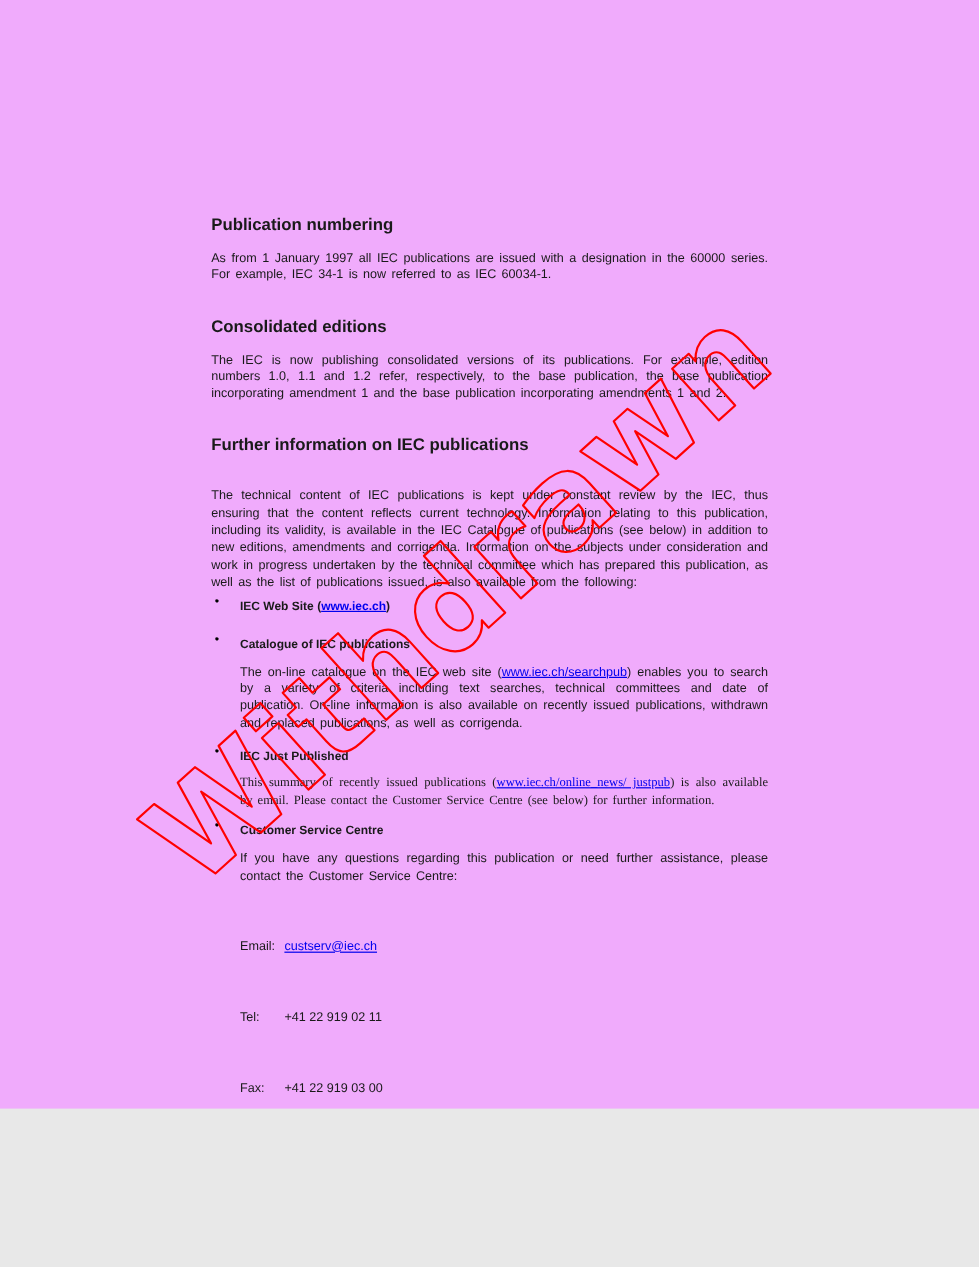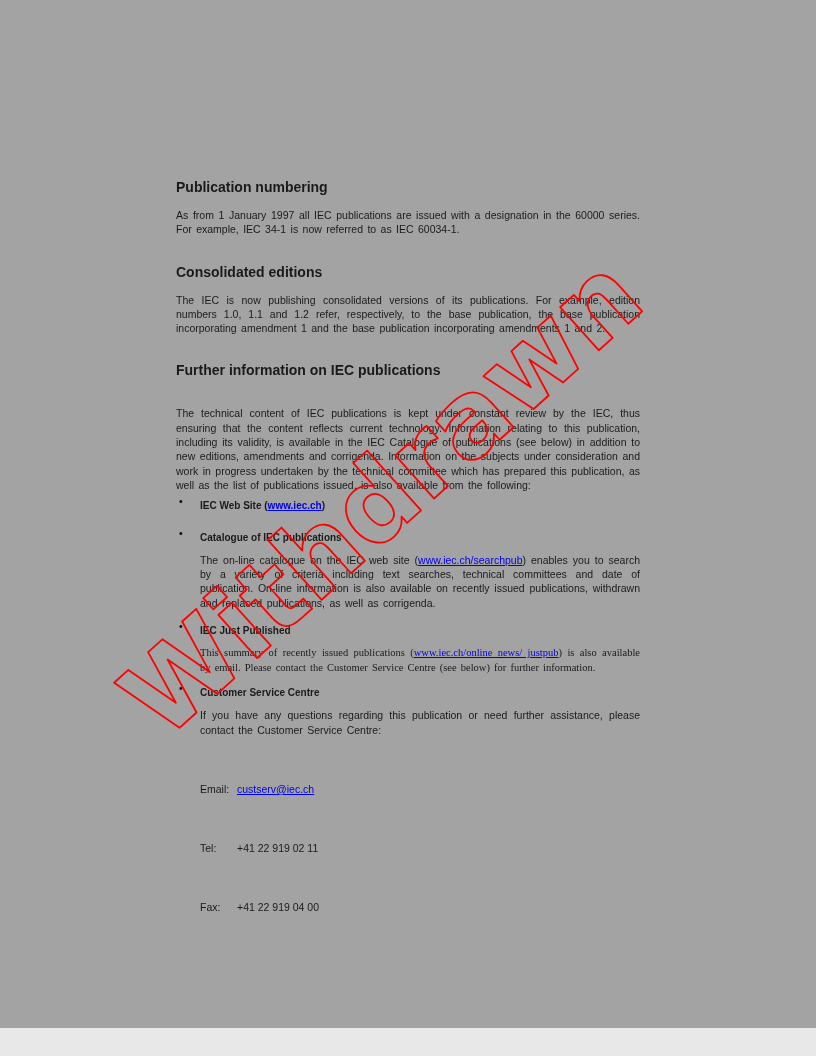--- a/index.html
+++ b/index.html
@@ -1,20 +1,20 @@
 <!DOCTYPE html>
 <html><head>
 <meta charset="utf-8">
 <style>
   html, body { margin: 0; padding: 0; background: #e8e8e8; }
   .page {
     position: relative;
     width: 816px;
-    height: 1028px;
-    background: #a3a3a3;
+    height: 924px;
+    background: #f0abfc;
     overflow: hidden;
     font-family: "Liberation Sans", sans-serif;
     color: #000000;
     margin: 0 auto;
   }
   .content {
     position: absolute;
     left: 176px;
     top: 180px;
     width: 464px;
@@ -123,21 +123,21 @@
 
       
       <div class="contact">
         <div class="contact-row">
           <span class="contact-label">Email:</span><a class="doc-link">custserv@iec.ch</a>
         </div>
         <div class="contact-row">
           <span class="contact-label">Tel:</span><span>+41 22 919 02 11</span>
         </div>
         <div class="contact-row">
-          <span class="contact-label">Fax:</span><span>+41 22 919 04 00</span>
+          <span class="contact-label">Fax:</span><span>+41 22 919 03 00</span>
         </div>
       </div>
     </div>
 
   </div>
 
   <svg class="watermark-svg" width="816" height="1056" viewBox="0 0 816 1056" aria-hidden="true">
     <text transform="translate(406,524) rotate(-42)" x="0" y="0" text-anchor="middle" font-family="DejaVu Sans, sans-serif" font-size="106" font-weight="bold" fill="none" stroke-width="1.8" stroke-linejoin="round" stroke-linecap="round" stroke="#ff0000">Withdrawn</text>
   </svg>
 

